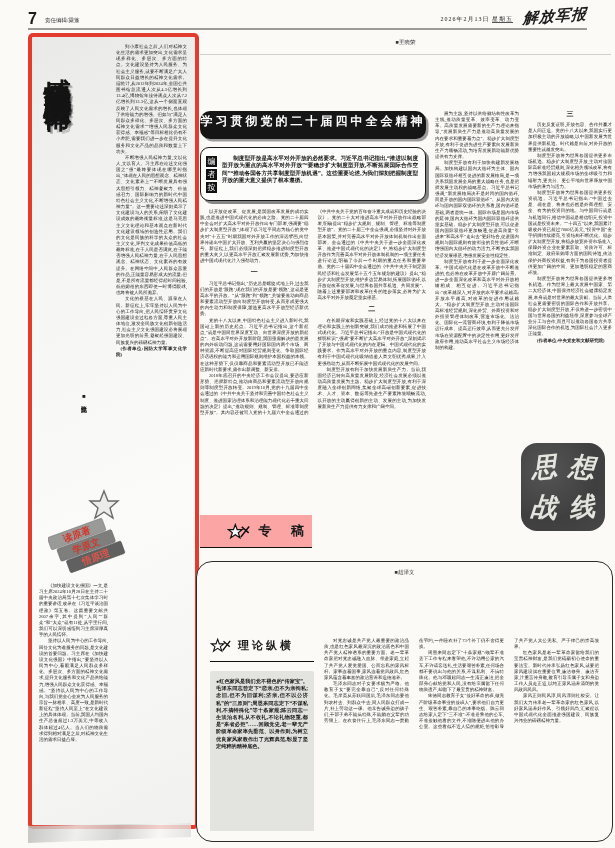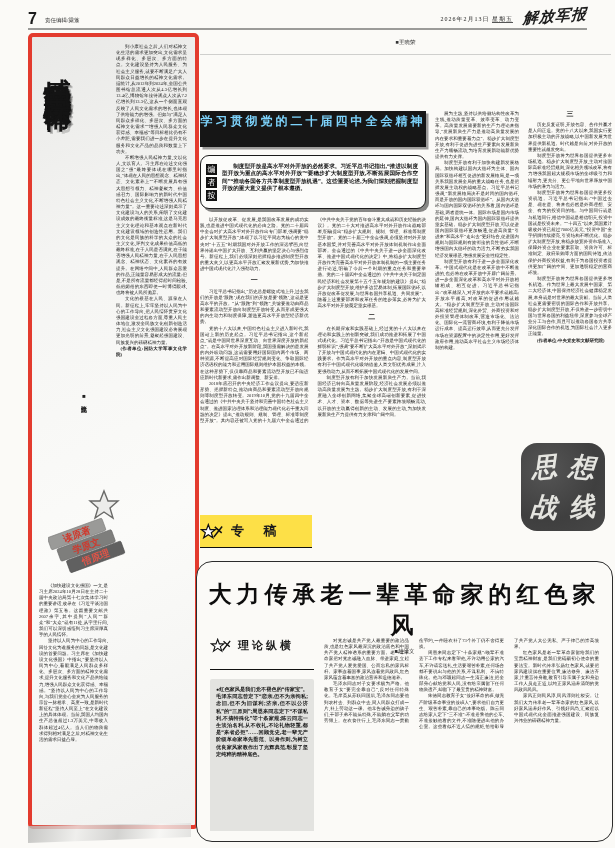--- a/index.html
+++ b/index.html
@@ -37,59 +37,59 @@
           background:linear-gradient(100deg,#b9b9b7 0%,#ececea 30%,#c9c9c7 55%,#f6f6f4 80%,#dcdcda 100%);
           clip-path:polygon(0 15%,100% 0,100% 70%,0 100%);opacity:.8;}
   
   .main{position:absolute;left:196px;top:33px;width:419px;height:528px;}
   .m-head{text-align:center;padding-top:13px;font-family:"Liberation Sans",sans-serif;font-weight:900;
           font-size:21px;letter-spacing:2px;color:#0e0e0e;}
   .m-author{text-align:center;font-size:5.5px;margin-top:6px;color:#333;}
   .m-rule{margin:8px 4px 0 4px;border-bottom:1px solid #cfcfcd;}
   .m-body{position:absolute;top:78px;left:4px;right:3px;bottom:0;display:flex;gap:9px;}
   .m-left{width:226px;flex:0 0 auto;}
-  .banner{height:36px;background:#161616;color:#7dd3fc;text-align:center;line-height:20px;
+  .banner{height:28px;background:#161616;color:#ffffff;text-align:center;line-height:20px;
           font-family:"Liberation Sans",sans-serif;font-weight:700;font-size:12px;letter-spacing:3px;
-          border-radius:0;box-shadow:2.5px 2.5px 0 rgba(40,40,40,.45);}
+          border-radius:10px;box-shadow:2.5px 2.5px 0 rgba(40,40,40,.45);}
   .ed-box{margin-top:8px;border:1.5px solid #1b1b1b;border-radius:9px;background:#fcfcfa;
           box-shadow:3px 3px 0 rgba(20,20,20,.5);padding:7px 7px 7px 5px;display:flex;gap:5px;}
   .ed-label{display:flex;flex-direction:column;gap:2px;padding-top:1px;}
   .ed-label span{width:11px;height:11px;background:#111;color:#fff;font-size:8px;line-height:11px;
                  text-align:center;font-family:"Liberation Sans",sans-serif;}
   .ed-text{flex:1;font-size:5.6px;line-height:7.3px;font-weight:600;text-align:justify;text-indent:2em;color:#111;}
   .m-cols2{margin-top:8px;column-count:2;column-gap:9px;height:330px;overflow:hidden;}
   .m-right{flex:1;column-count:2;column-gap:9px;height:450px;overflow:hidden;position:relative;}
   .flowtext p{margin:0;text-indent:2em;font-size:4.5px;line-height:6.15px;text-align:justify;color:#222;}
   .flowtext p.sec{text-indent:0;text-align:center;font-weight:900;font-size:7px;margin:5px 0;
                   font-family:"Liberation Sans",sans-serif;}
   .flowtext p.unit{font-weight:700;}
   
-  .zhuangao{position:absolute;left:4px;top:482px;width:112px;height:32px;background:#fde047;
-            display:flex;align-items:center;gap:7px;border-bottom:1.5px solid #111;}
+  .zhuangao{position:absolute;left:4px;top:482px;width:112px;height:32px;background:#fca5a5;
+            display:flex;align-items:center;gap:7px;border-bottom:1.5px solid #111;justify-content:flex-end;}
   .zhuangao .lbl{font-family:"Liberation Sans",sans-serif;font-weight:900;font-size:13px;letter-spacing:8px;}
   
   .seal-wrap{position:absolute;right:4px;top:404px;width:96px;height:100px;background:#fbfaf7;
              display:flex;align-items:center;justify-content:center;}
   .seal{width:84px;height:88px;background:radial-gradient(circle at 30% 30%,#555 0%,#3f3f3f 60%,#474747 100%);
         border-radius:16px;display:grid;grid-template-columns:1fr 1fr;align-items:center;justify-items:center;
         padding:4px;box-sizing:border-box;}
   .seal span{color:rgba(250,250,245,.88);font-size:26px;font-weight:900;font-style:italic;
              font-family:"Liberation Serif",serif;transform:rotate(-6deg);}
   .seal span:nth-child(2){transform:rotate(5deg);}
   .seal span:nth-child(3){transform:rotate(4deg);}
   .seal span:nth-child(4){transform:rotate(-5deg);}
   
   .bottom-box{position:absolute;left:196px;top:561px;width:417px;height:281px;border:1.5px solid #2c2c2c;
               border-radius:16px;background:#fbfaf7;box-sizing:border-box;}
   .b-head{text-align:center;margin-top:17px;font-family:"Liberation Serif",serif;font-weight:900;
           font-size:23px;letter-spacing:5px;color:#0d0d0d;}
   .b-author{text-align:center;font-size:5.5px;margin-top:7px;color:#333;}
   .b-content{position:absolute;left:13px;right:13px;top:76px;bottom:10px;display:flex;gap:10px;overflow:hidden;}
   .b-colA{width:104px;flex:0 0 auto;}
-  .sec-label{display:flex;align-items:center;gap:6px;border-bottom:1.5px solid #111;padding-bottom:16px;}
+  .sec-label{display:flex;align-items:center;gap:6px;border-bottom:1.5px solid #111;padding-bottom:8px;}
   .sec-label .lbl{font-family:"Liberation Sans",sans-serif;font-weight:900;font-size:11px;letter-spacing:3px;}
   .quote-box{margin-top:9px;background:#e3e3e0;border-radius:2px;padding:7px 6px;height:148px;overflow:hidden;
              font-size:5.2px;line-height:7.2px;font-weight:600;text-align:justify;color:#161616;}
   .b-cols{flex:1;column-count:3;column-gap:10px;overflow:hidden;}
   
   .star-ico{flex:0 0 auto;display:block;}
 </style>
 </head>
 <body>
 
@@ -189,21 +189,20 @@
       <div class="seal">
         <span>思</span>
         <span>想</span>
         <span>战</span>
         <span>线</span>
       </div>
     </div>
   </div>
 
   <div class="bottom-box">
-    <div class="b-head">大力传承老一辈革命家的红色家风</div>
     <div class="b-author">■赵泽文</div>
     <div class="b-content">
       <div class="b-colA">
         <div class="sec-label">
           <svg class="star-ico" width="22" height="15" viewBox="0 0 26 18">
             <path d="M9 1.5 L11 7 L16.5 7 L12.2 10.4 L14 15.8 L9 12.4 L4 15.8 L5.8 10.4 L1.5 7 L7 7 Z" fill="#fff" stroke="#111" stroke-width="1.3"></path>
             <path d="M16 4 L23.5 10.5 M24 3.5 L15 15" stroke="#111" stroke-width="1.6"></path>
           </svg>
           <span class="lbl">理论纵横</span>
         </div>

